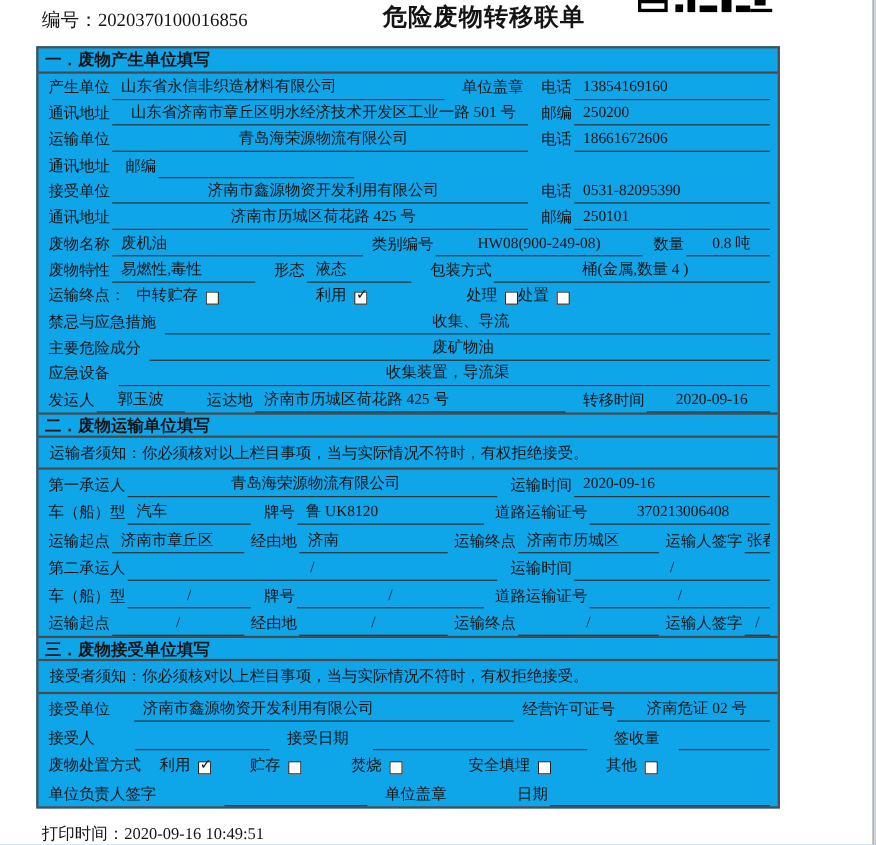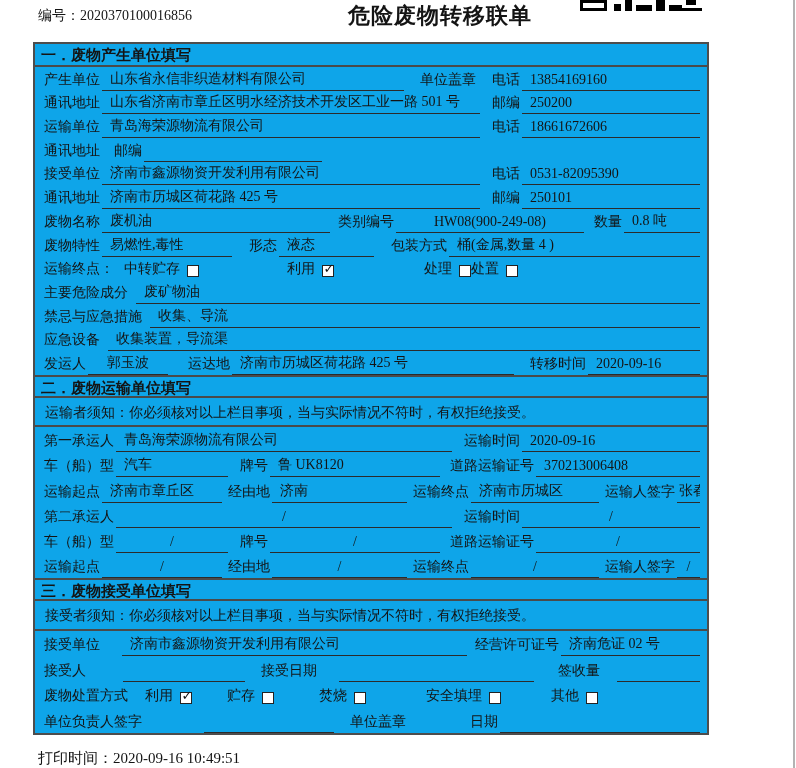--- a/index.html
+++ b/index.html
@@ -5,21 +5,21 @@
   * { box-sizing: border-box; }
   html,body { margin:0; padding:0; }
   body {
     width:796px; height:768px; position:relative; overflow:hidden;
     background:#ffffff; color:#141414;
     font-family:"Liberation Serif","DejaVu Serif",serif;
     font-size:14px;
   }
   
   .doc-header { position:absolute; left:0; top:0; width:796px; height:40px; }
-  .doc-no { position:absolute; left:38px; top:7px; font-size:14px; white-space:nowrap; }
+  .doc-no { position:absolute; left:38px; top:7px; font-size:17px; white-space:nowrap; }
   .doc-title { position:absolute; left:50%; top:1px; transform:translateX(-50%) translateX(42px);
                font-size:22px; font-weight:bold; white-space:nowrap; letter-spacing:1px; }
   .qr-frag { position:absolute; left:578px; top:0; width:128px; height:12px; }
   .qr-frag .b { position:absolute; background:#000; }
   .qr-outline { position:absolute; left:2px; top:0; width:27px; height:11px; border:3px solid #000; background:#fff; }
   
   .edge-line { position:absolute; right:1px; top:0; width:2px; height:768px; background:#b3b3b3; }
 
   
   .form-table { position:absolute; left:33px; top:42px; width:676px; border:2px solid #4d4d4d; background:#0ea5e9; }
@@ -29,21 +29,21 @@
   .notice-row { height:29px; line-height:29px; padding:0 10px; border-bottom:2px solid #4a4a4a; white-space:nowrap; }
   .notice-row.n3 { height:30px; line-height:30px; }
 
   .row { display:flex; align-items:flex-end; padding:0 7px; }
   .r1 { height:23.7px; }
   .r2 { height:25.2px; }
   .r3 { height:25.4px; }
   .lbl { white-space:nowrap; padding:0 2px 2px 2px; flex:0 0 auto;font-family:Liberation Mono, monospace; }
   .uv { border-bottom:1px solid #2b2b2b; padding:0 2px 2px 8px; white-space:nowrap; overflow:hidden; flex:0 0 auto; }
   .uv.center { text-align:center; padding-left:2px; }
-  .uv.fill { flex:1 1 auto; }
+  .uv.fill { flex:1 1 auto;text-align:center; }
   .spacer { flex:1 1 auto; }
 
   
   .w80{width:80px}.w95{width:95px}.w112{width:112px}.w120{width:120px}.w122{width:122px}
   .w128{width:128px}.w130{width:130px}.w135{width:135px}.w170{width:170px}
   .w178{width:178px}.w188{width:188px}.w195{width:195px}.w200{width:200px}.w228{width:228px}
   .w282{width:282px}.w302{width:302px}.w345{width:345px}
   .ml4{margin-left:4px}.ml6{margin-left:6px}.ml8{margin-left:8px}.ml10{margin-left:10px}
   .ml14{margin-left:14px}.ml15{margin-left:15px}.ml18{margin-left:18px}.ml20{margin-left:20px}
   .ml30{margin-left:22px}.ml35{margin-left:35px}.ml45{margin-left:45px}
@@ -167,27 +167,27 @@
     </span>
     <span class="opt ml132">
       <span class="opt-label">处置</span>
       <span class="cb">
           <span class="mark"></span>
         </span>
     </span>
   </div>
 
   <div class="row r1">
+    <span class="lbl">禁忌与应急措施</span>
+    <span class="uv fill ml6">收集、导流</span>
+  </div>
+
+  <div class="row r1">
     <span class="lbl">主要危险成分</span>
     <span class="uv fill ml6">废矿物油</span>
-  </div>
-
-  <div class="row r1">
-    <span class="lbl">禁忌与应急措施</span>
-    <span class="uv fill ml6">收集、导流</span>
   </div>
 
   <div class="row r1">
     <span class="lbl">应急设备</span>
     <span class="uv fill ml6">收集装置，导流渠</span>
   </div>
 
   <div class="row r1">
     <span class="lbl">发运人</span>
     <span class="uv w80 center">郭玉波</span>

